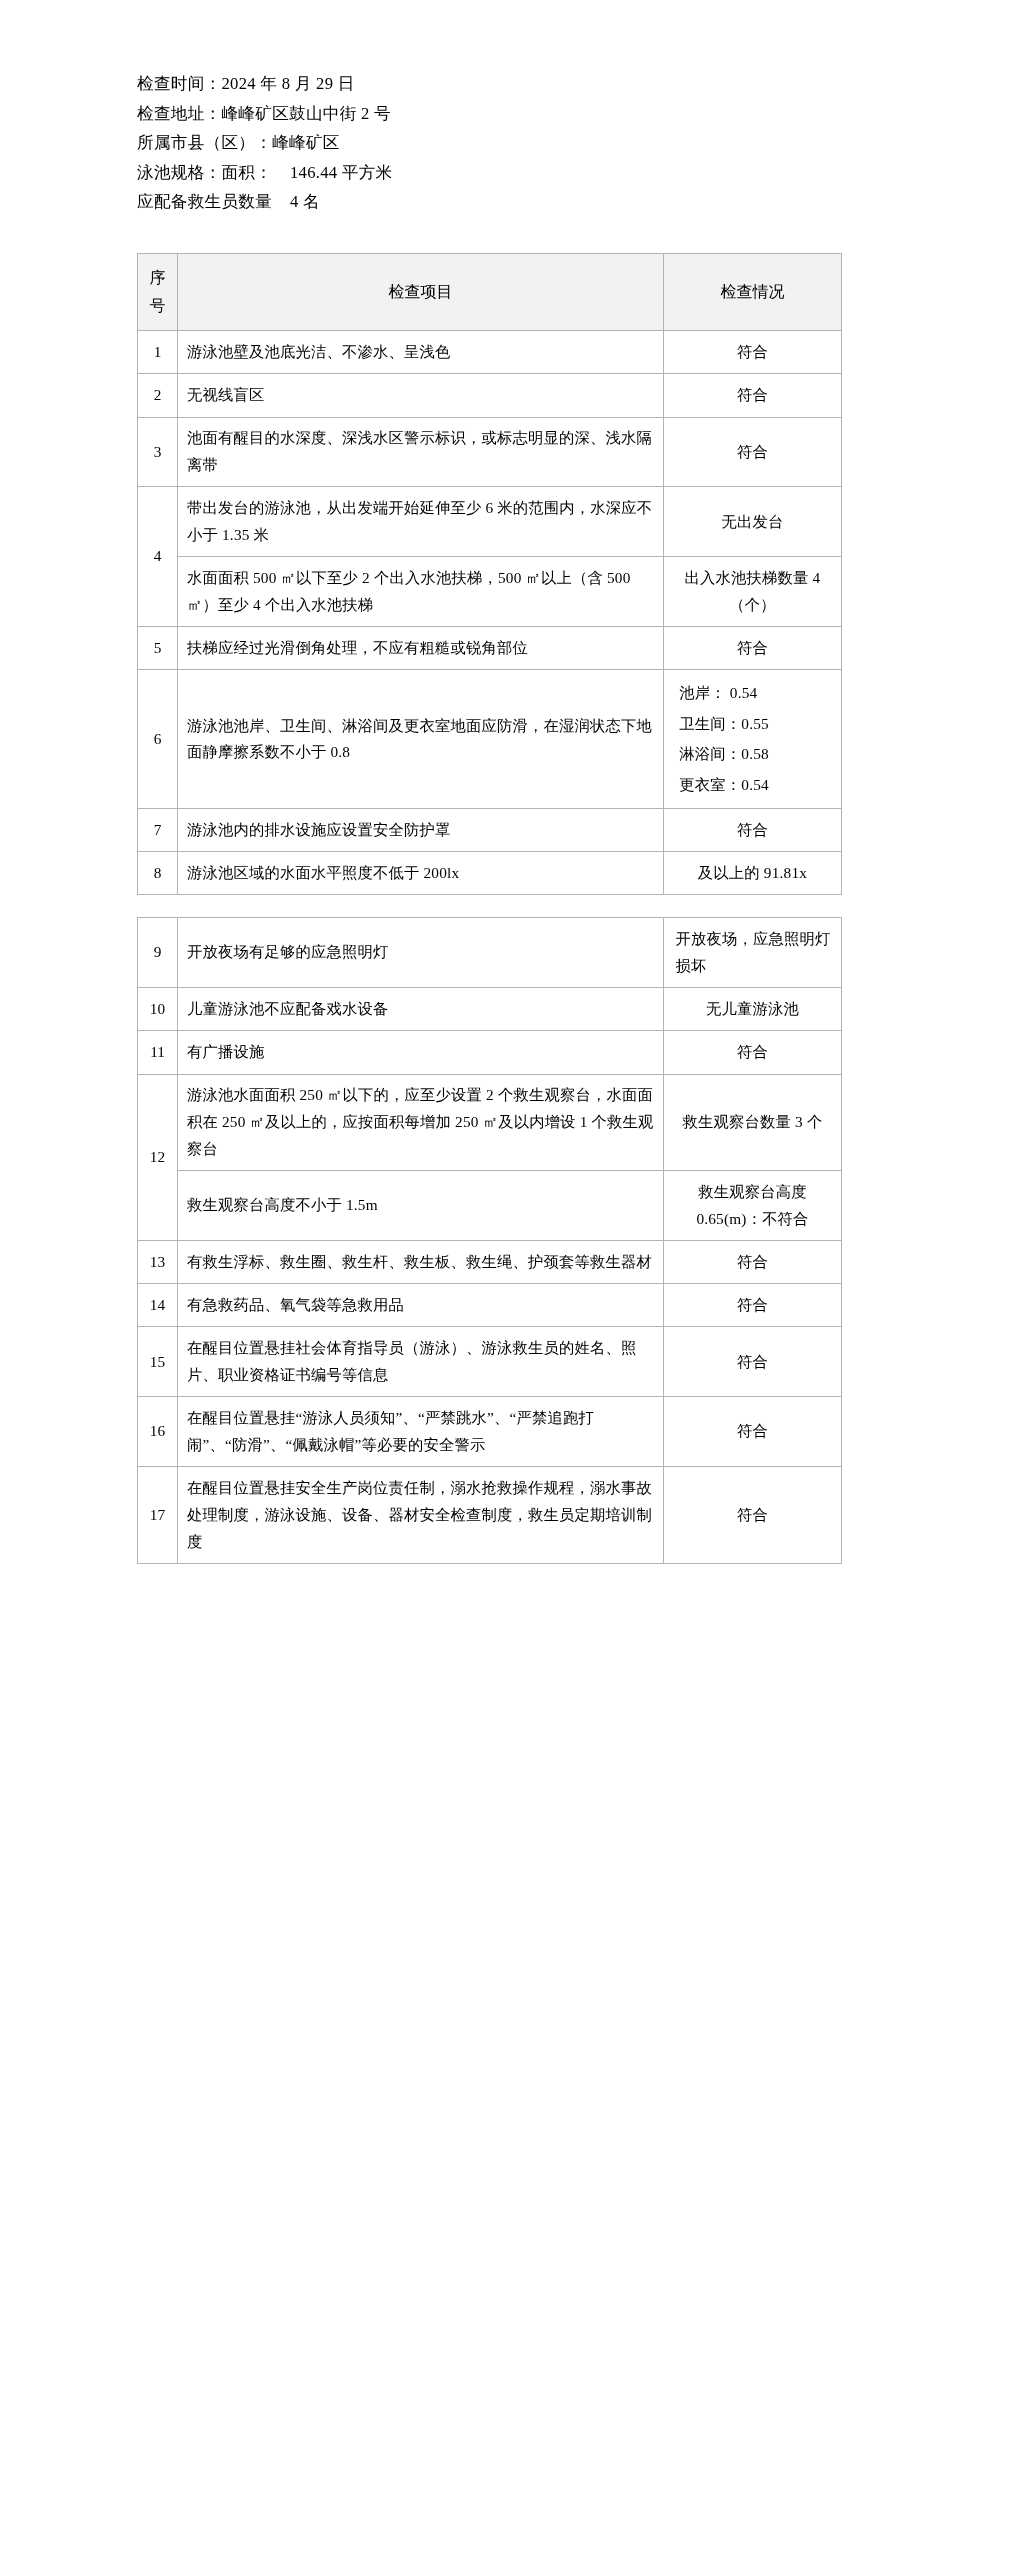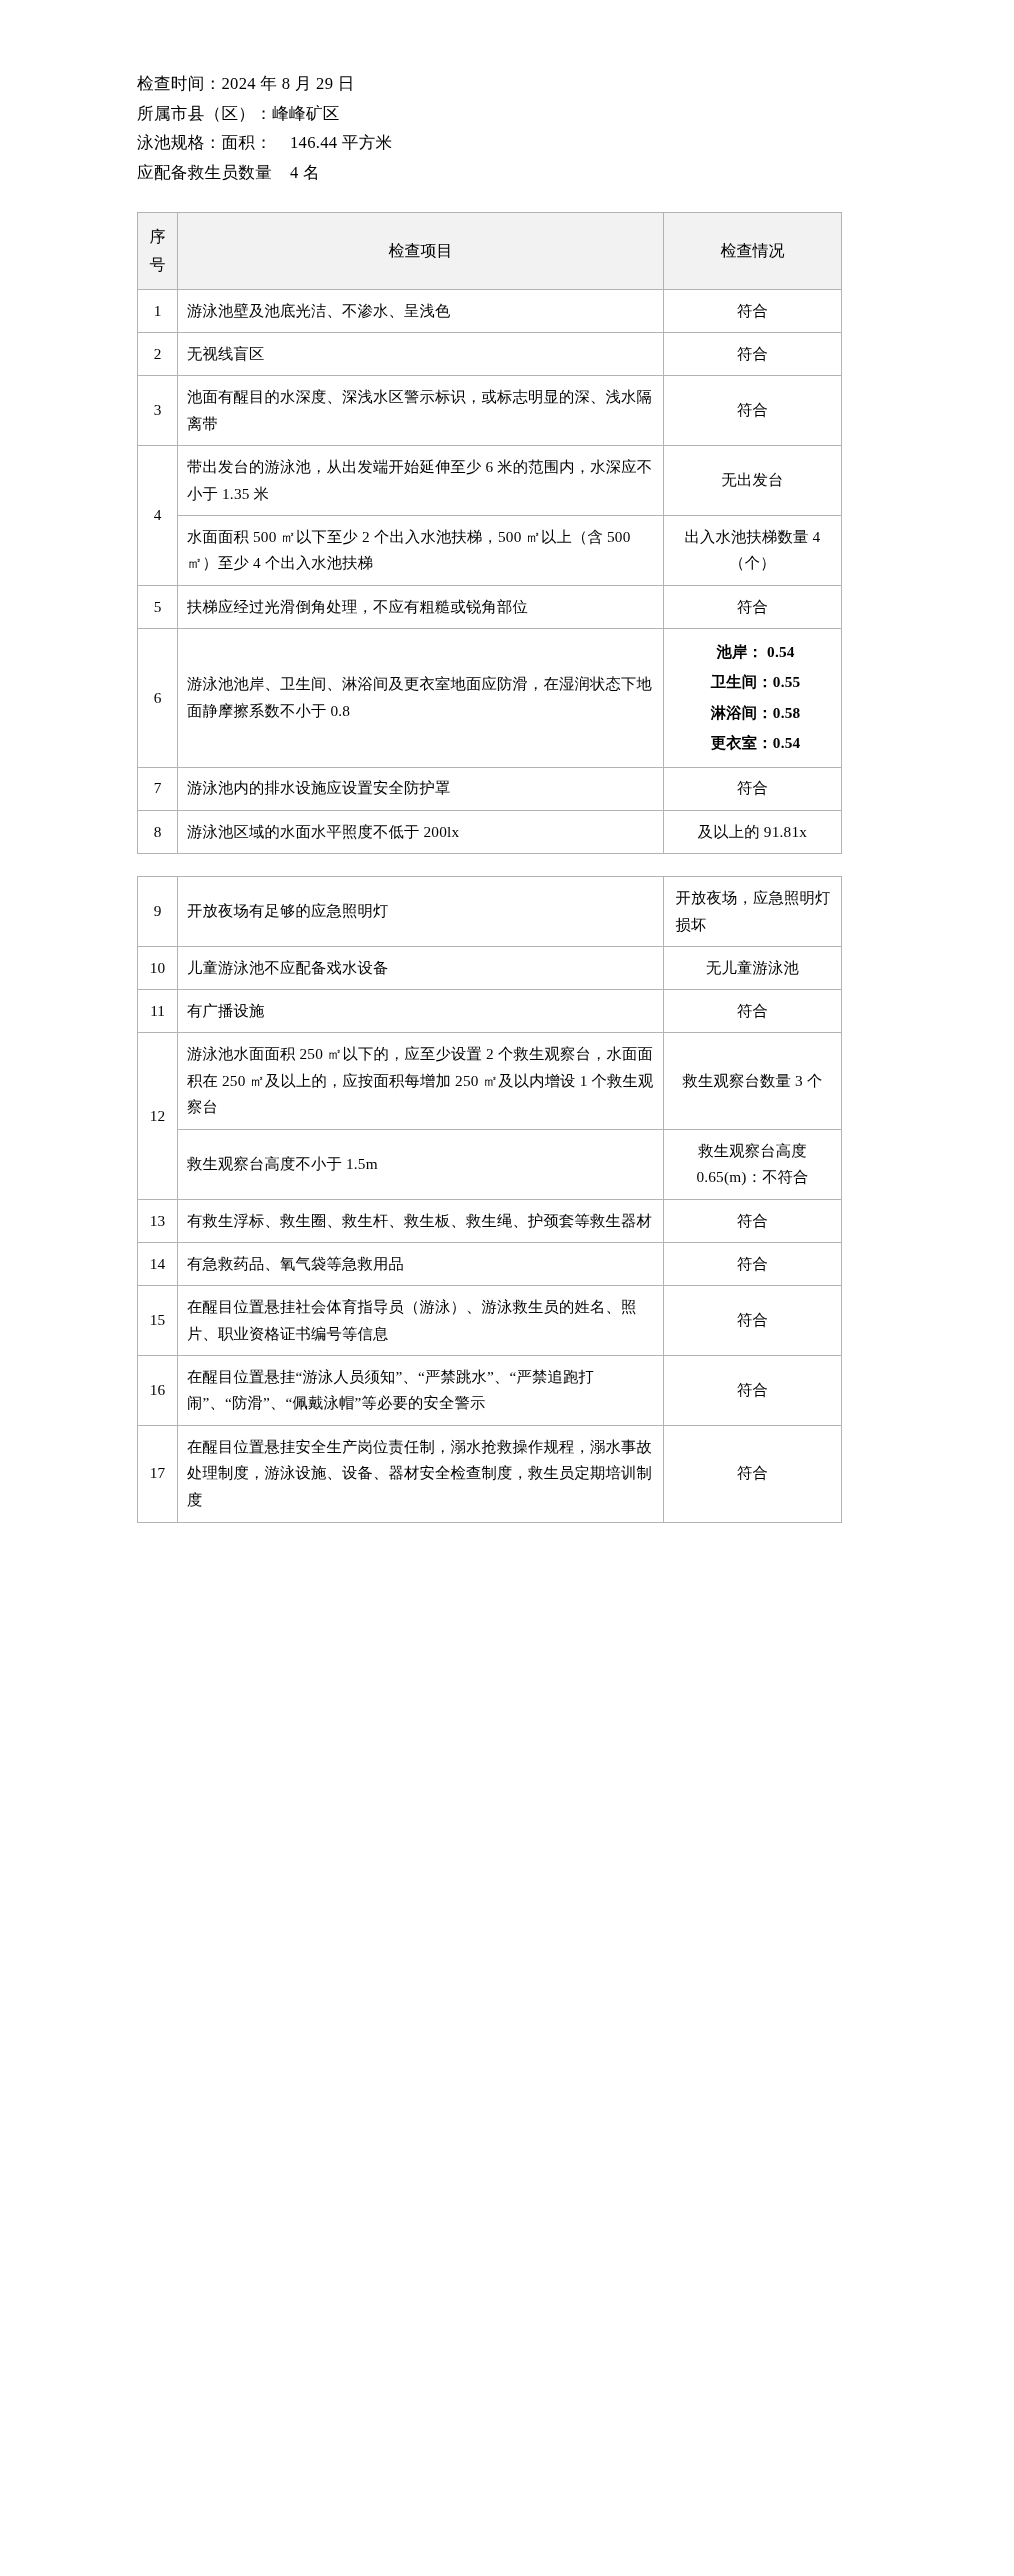--- a/index.html
+++ b/index.html
@@ -15,21 +15,21 @@
     -webkit-font-smoothing: antialiased;
   }
   .page {
     width: 1015px;
     min-height: 2576px;
     box-sizing: border-box;
     padding: 70px 137px 38px 137px;
     position: relative;
   }
   .header-block {
-    margin-bottom: 24px;
+    margin-bottom: 36px;
   }
   .header-line {
     font-size: 16.6px;
     line-height: 1.0;
     padding: 6.4px 0 6.4px 0;
     letter-spacing: 0.3px;
     white-space: pre;
   }
   table.inspect {
     border-collapse: collapse;
@@ -70,36 +70,36 @@
   td.res {
     text-align: center;
     letter-spacing: 0.2px;
   }
   td.res.left {
     text-align: left;
     padding-left: 11.5px;
   }
   td.res .sub {
     display: block;
-    text-align: center;
+    text-align: left;
     padding-left: 3.8px;
     line-height: 2.0;
-    font-weight: bold;
   }
   .spacer {
     height: 22px;
   }
 </style>
 </head>
 <body>
 
 <div class="page">
 
   <div class="header-block">
     <div class="header-line">检查时间：2024 年 8 月 29 日</div>
+    <div class="header-line">检查地址：峰峰矿区鼓山中街 2 号</div>
     <div class="header-line">所属市县（区）：峰峰矿区</div>
     <div class="header-line">泳池规格：面积：    146.44 平方米</div>
     <div class="header-line">应配备救生员数量    4 名</div>
   </div>
 
   <div class="tbl-wrap">
   <table class="inspect">
     <colgroup>
       <col class="c-no">
           <col class="c-item">

